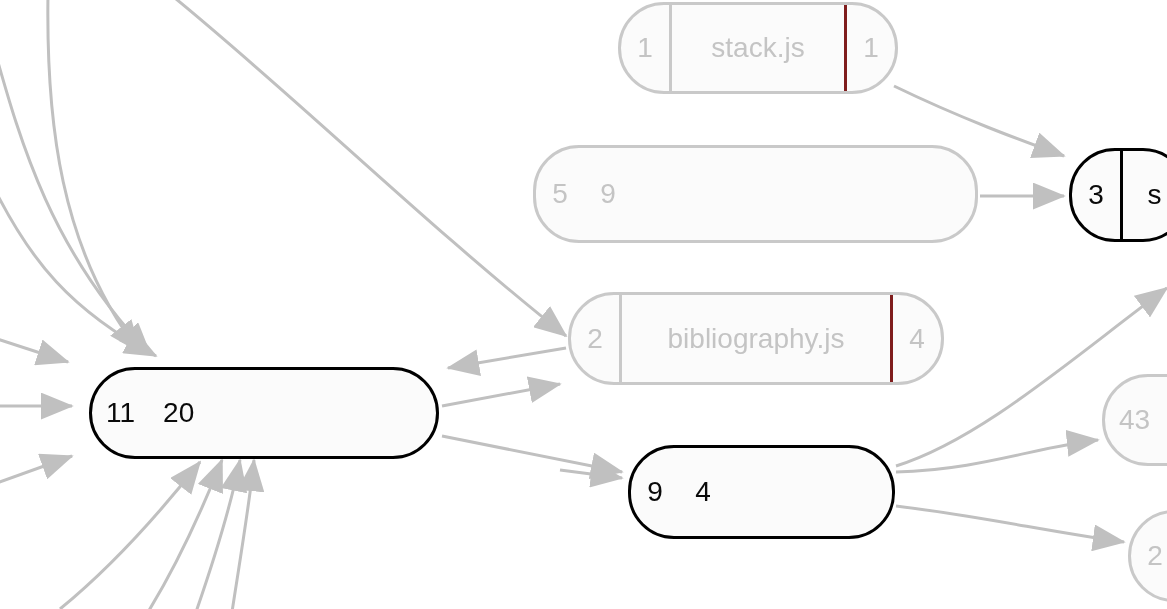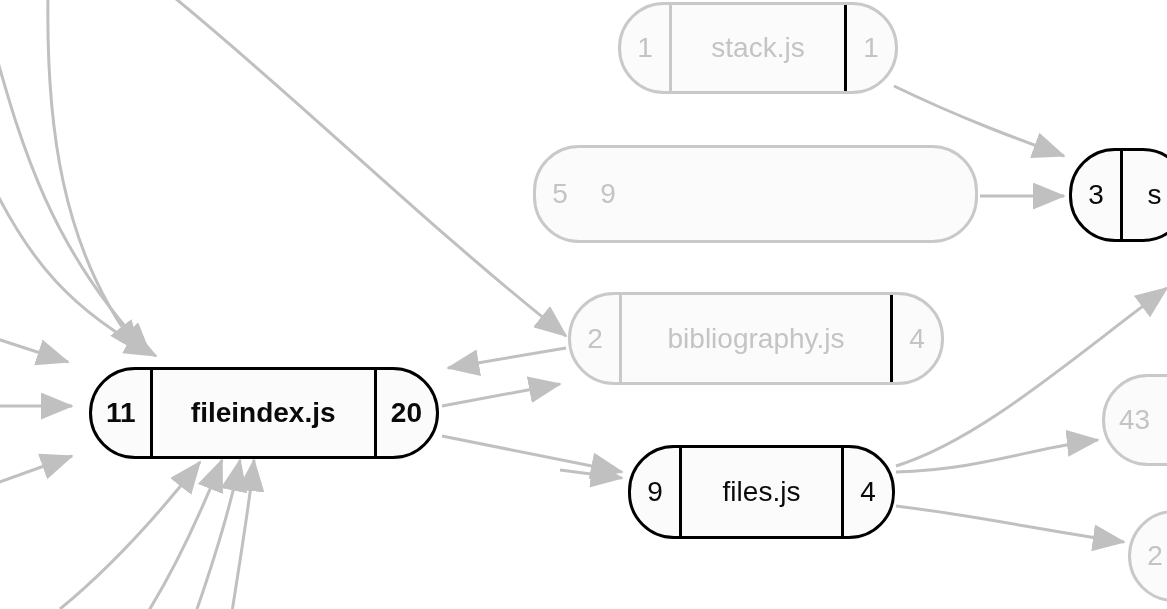--- a/index.html
+++ b/index.html
@@ -29,21 +29,21 @@
     align-items:center;
     justify-content:center;
     font-size:28px;
     color:#c4c4c4;
     white-space:nowrap;
     padding:0 14px;
     box-sizing:border-box;
   }
   .node.active .cell{color:#0a0a0a;}
   .node .cell.count{min-width:48px;flex:0 0 auto;}
-  .node .cell.name{flex:1 1 auto;border-left:3px solid #c9c9c9;border-right:3px solid #000000;}
+  .node .cell.name{flex:1 1 auto;border-left:3px solid #c9c9c9;border-right:3px solid #7f1d1d;}
   .node.active .cell.name{border-left-color:#000000;border-right-color:#000000;}
   .node .cell.name.no-right{border-right:none;}
   .node .cell.count.no-left{border-left:none;}
 </style>
 </head>
 <body>
 
 <div id="graph-canvas">
 
   <svg id="edge-layer" viewBox="0 0 1167 609" xmlns="http://www.w3.org/2000/svg">
@@ -97,29 +97,27 @@
     <div class="cell count">5</div>
     <div class="cell count">9</div>
   </div>
 
   <div class="node" style="left:568px;top:292px;width:376px;height:93px;">
     <div class="cell count">2</div>
     <div class="cell name">bibliography.js</div>
     <div class="cell count">4</div>
   </div>
 
-  <div class="node active" style="left:89px;top:367px;width:350px;height:92px;font-weight:bold;">
+  <div class="node active" style="left:89px;top:367px;width:350px;height:92px;">
     <div class="cell count">11</div>
-    <div class="cell name">fileindex.js</div>
     <div class="cell count">20</div>
   </div>
 
   <div class="node active" style="left:628px;top:445px;width:267px;height:94px;">
     <div class="cell count">9</div>
-    <div class="cell name">files.js</div>
     <div class="cell count">4</div>
   </div>
 
   <div class="node active" style="left:1069px;top:148px;width:120px;height:94px;">
     <div class="cell count">3</div>
     <div class="cell name no-right">s</div>
   </div>
 
   <div class="node" style="left:1102px;top:374px;width:120px;height:92px;">
     <div class="cell count no-left">43</div>

